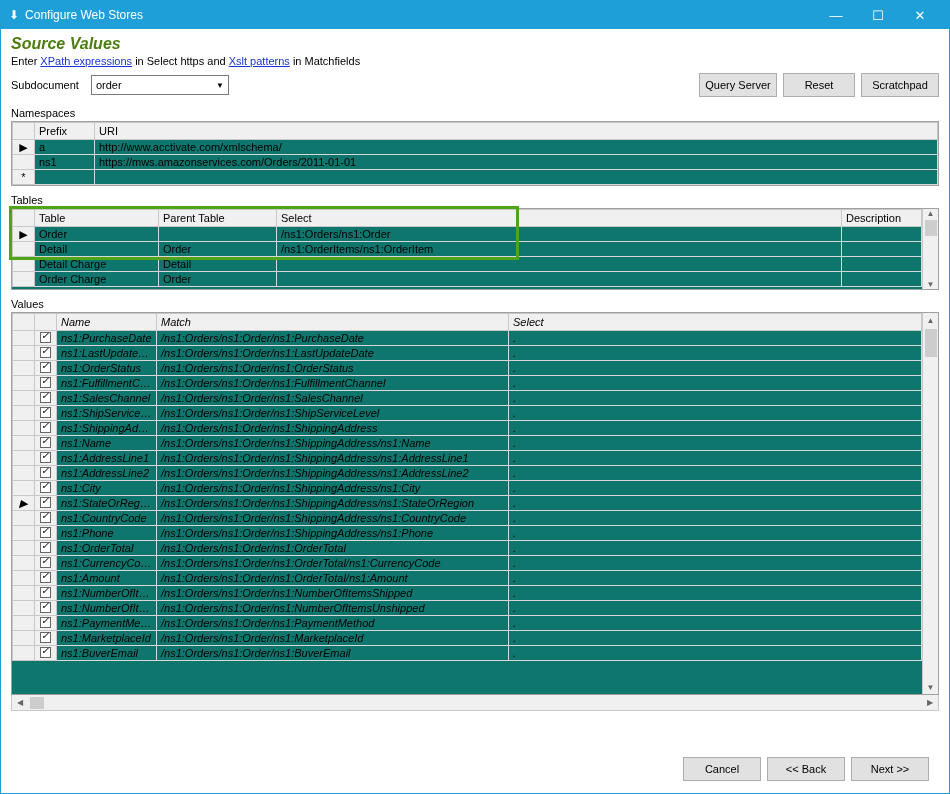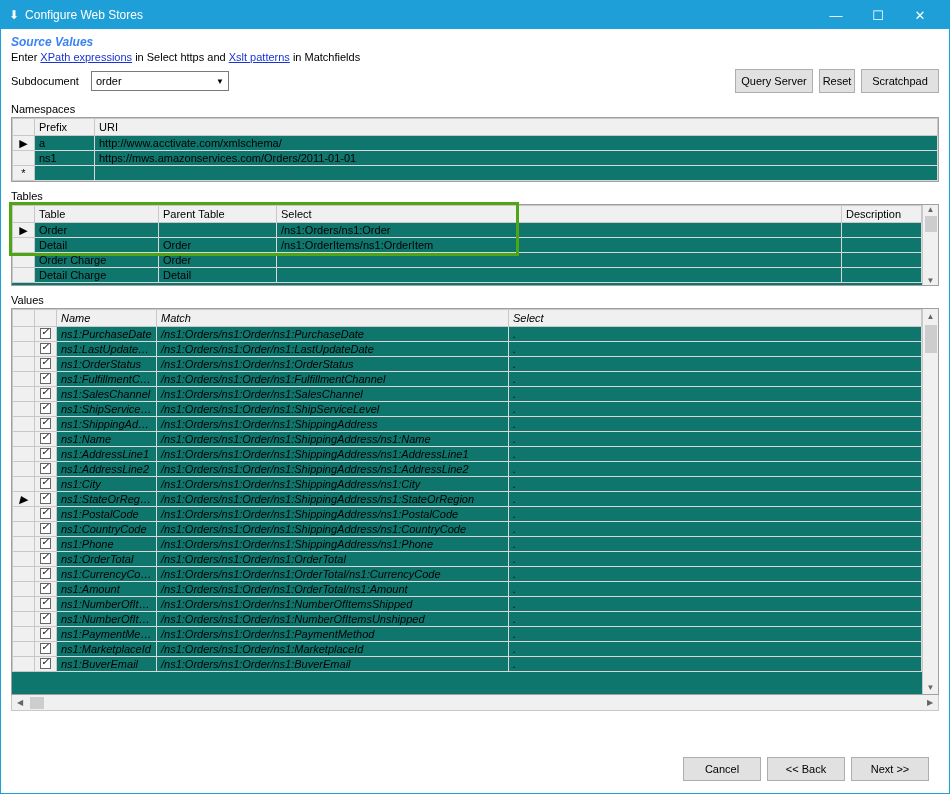--- a/index.html
+++ b/index.html
@@ -3,21 +3,21 @@
 <meta charset="utf-8">
 <style>
 * { box-sizing: border-box; margin: 0; padding: 0; }
 body { font-family: "Segoe UI", Tahoma, sans-serif; font-size: 11px; background: #fff; }
 .outer-border { border: 1px solid #1e9fd8; width: 950px; height: 794px; position: relative; display: flex; flex-direction: column; }
 .titlebar { background: #1e9fd8; color: #fff; height: 28px; display: flex; align-items: center; padding: 0 8px; font-size: 12px; }
 .titlebar .icon { margin-right: 6px; font-size: 12px; }
 .titlebar .spacer { flex: 1; }
 .titlebar .winbtn { width: 42px; height: 24px; display: flex; align-items: center; justify-content: center; font-size: 13px; cursor: default; }
 .content { padding: 6px 10px 8px 10px; flex: 1; display: flex; flex-direction: column; overflow: hidden; }
-h1.sv { color: #3b82f6; font-size: 12px; font-weight: bold; font-style: italic; margin-bottom: 2px; }
+h1.sv { color: #4d7c0f; font-size: 16px; font-weight: bold; font-style: italic; margin-bottom: 2px; }
 .helptext { font-size: 11px; margin-bottom: 6px; }
 .helptext a { color: #1a33d6; text-decoration: underline; }
 .row1 { display: flex; align-items: center; margin-bottom: 8px; }
 .row1 label { margin-right: 12px; }
 .subdoc { border: 1px solid #7a7a7a; height: 20px; width: 138px; padding: 0 4px; font-size: 11px; background: #fff; display: flex; align-items: center; justify-content: space-between; }
 .subdoc .tri { font-size: 8px; }
 .row1 .gap { flex: 1; }
 .btn { height: 24px; width: 78px; border: 1px solid #adadad; background: #e1e1e1; font-size: 11px; margin-left: 6px; cursor: default; display: inline-flex; align-items: center; justify-content: center; }
 .section-label { margin: 2px 0; }
 .grid { border: 1px solid #a0a0a0; background: #0f766e; font-size: 11px; }
@@ -67,21 +67,21 @@
     </div>
 
     <div class="row1">
       <label>Subdocument</label>
       <div class="subdoc">
         <span>order</span>
         <span class="tri">▼</span>
       </div>
       <div class="gap"></div>
       <div class="btn">Query Server</div>
-      <div class="btn" style="width:36px">Reset</div>
+      <div class="btn" style="width:72px">Reset</div>
       <div class="btn">Scratchpad</div>
     </div>
 
     <div class="section-label">Namespaces</div>
     <div class="grid ns-grid">
       <table>
         <colgroup>
             <col style="width:22px">
             <col style="width:60px">
             <col>
@@ -144,29 +144,29 @@
                 </tr>
                 <tr>
                   <td class="rowhdr"></td>
                   <td>Detail</td>
                   <td>Order</td>
                   <td>/ns1:OrderItems/ns1:OrderItem</td>
                   <td></td>
                 </tr>
                 <tr>
                   <td class="rowhdr"></td>
+                  <td>Detail Charge</td>
+                  <td>Detail</td>
+                  <td></td>
+                  <td></td>
+                </tr>
+                <tr>
+                  <td class="rowhdr"></td>
                   <td>Order Charge</td>
                   <td>Order</td>
-                  <td></td>
-                  <td></td>
-                </tr>
-                <tr>
-                  <td class="rowhdr"></td>
-                  <td>Detail Charge</td>
-                  <td>Detail</td>
                   <td></td>
                   <td></td>
                 </tr>
               </tbody>
           </table>
         </div>
         <div class="scroll-stub">
             <span>▲</span>
             <div style="flex:1;width:100%">
               <div style="width:12px;height:16px;background:#cdcdcd;margin:2px auto 0;"></div>
@@ -274,27 +274,20 @@
                   <td class="rowhdr" style="text-align:center"><span class="checkbox checked"></span></td>
                   <td>ns1:City</td>
                   <td>/ns1:Orders/ns1:Order/ns1:ShippingAddress/ns1:City</td>
                   <td>.</td>
                 </tr>
                 <tr>
                   <td class="rowhdr">▶</td>
                   <td class="rowhdr" style="text-align:center"><span class="checkbox checked"></span></td>
                   <td>ns1:StateOrRegion</td>
                   <td>/ns1:Orders/ns1:Order/ns1:ShippingAddress/ns1:StateOrRegion</td>
-                  <td>.</td>
-                </tr>
-                <tr>
-                  <td class="rowhdr"></td>
-                  <td class="rowhdr" style="text-align:center"><span class="checkbox checked"></span></td>
-                  <td>ns1:PostalCode</td>
-                  <td>/ns1:Orders/ns1:Order/ns1:ShippingAddress/ns1:PostalCode</td>
                   <td>.</td>
                 </tr>
                 <tr>
                   <td class="rowhdr"></td>
                   <td class="rowhdr" style="text-align:center"><span class="checkbox checked"></span></td>
                   <td>ns1:CountryCode</td>
                   <td>/ns1:Orders/ns1:Order/ns1:ShippingAddress/ns1:CountryCode</td>
                   <td>.</td>
                 </tr>
                 <tr>

